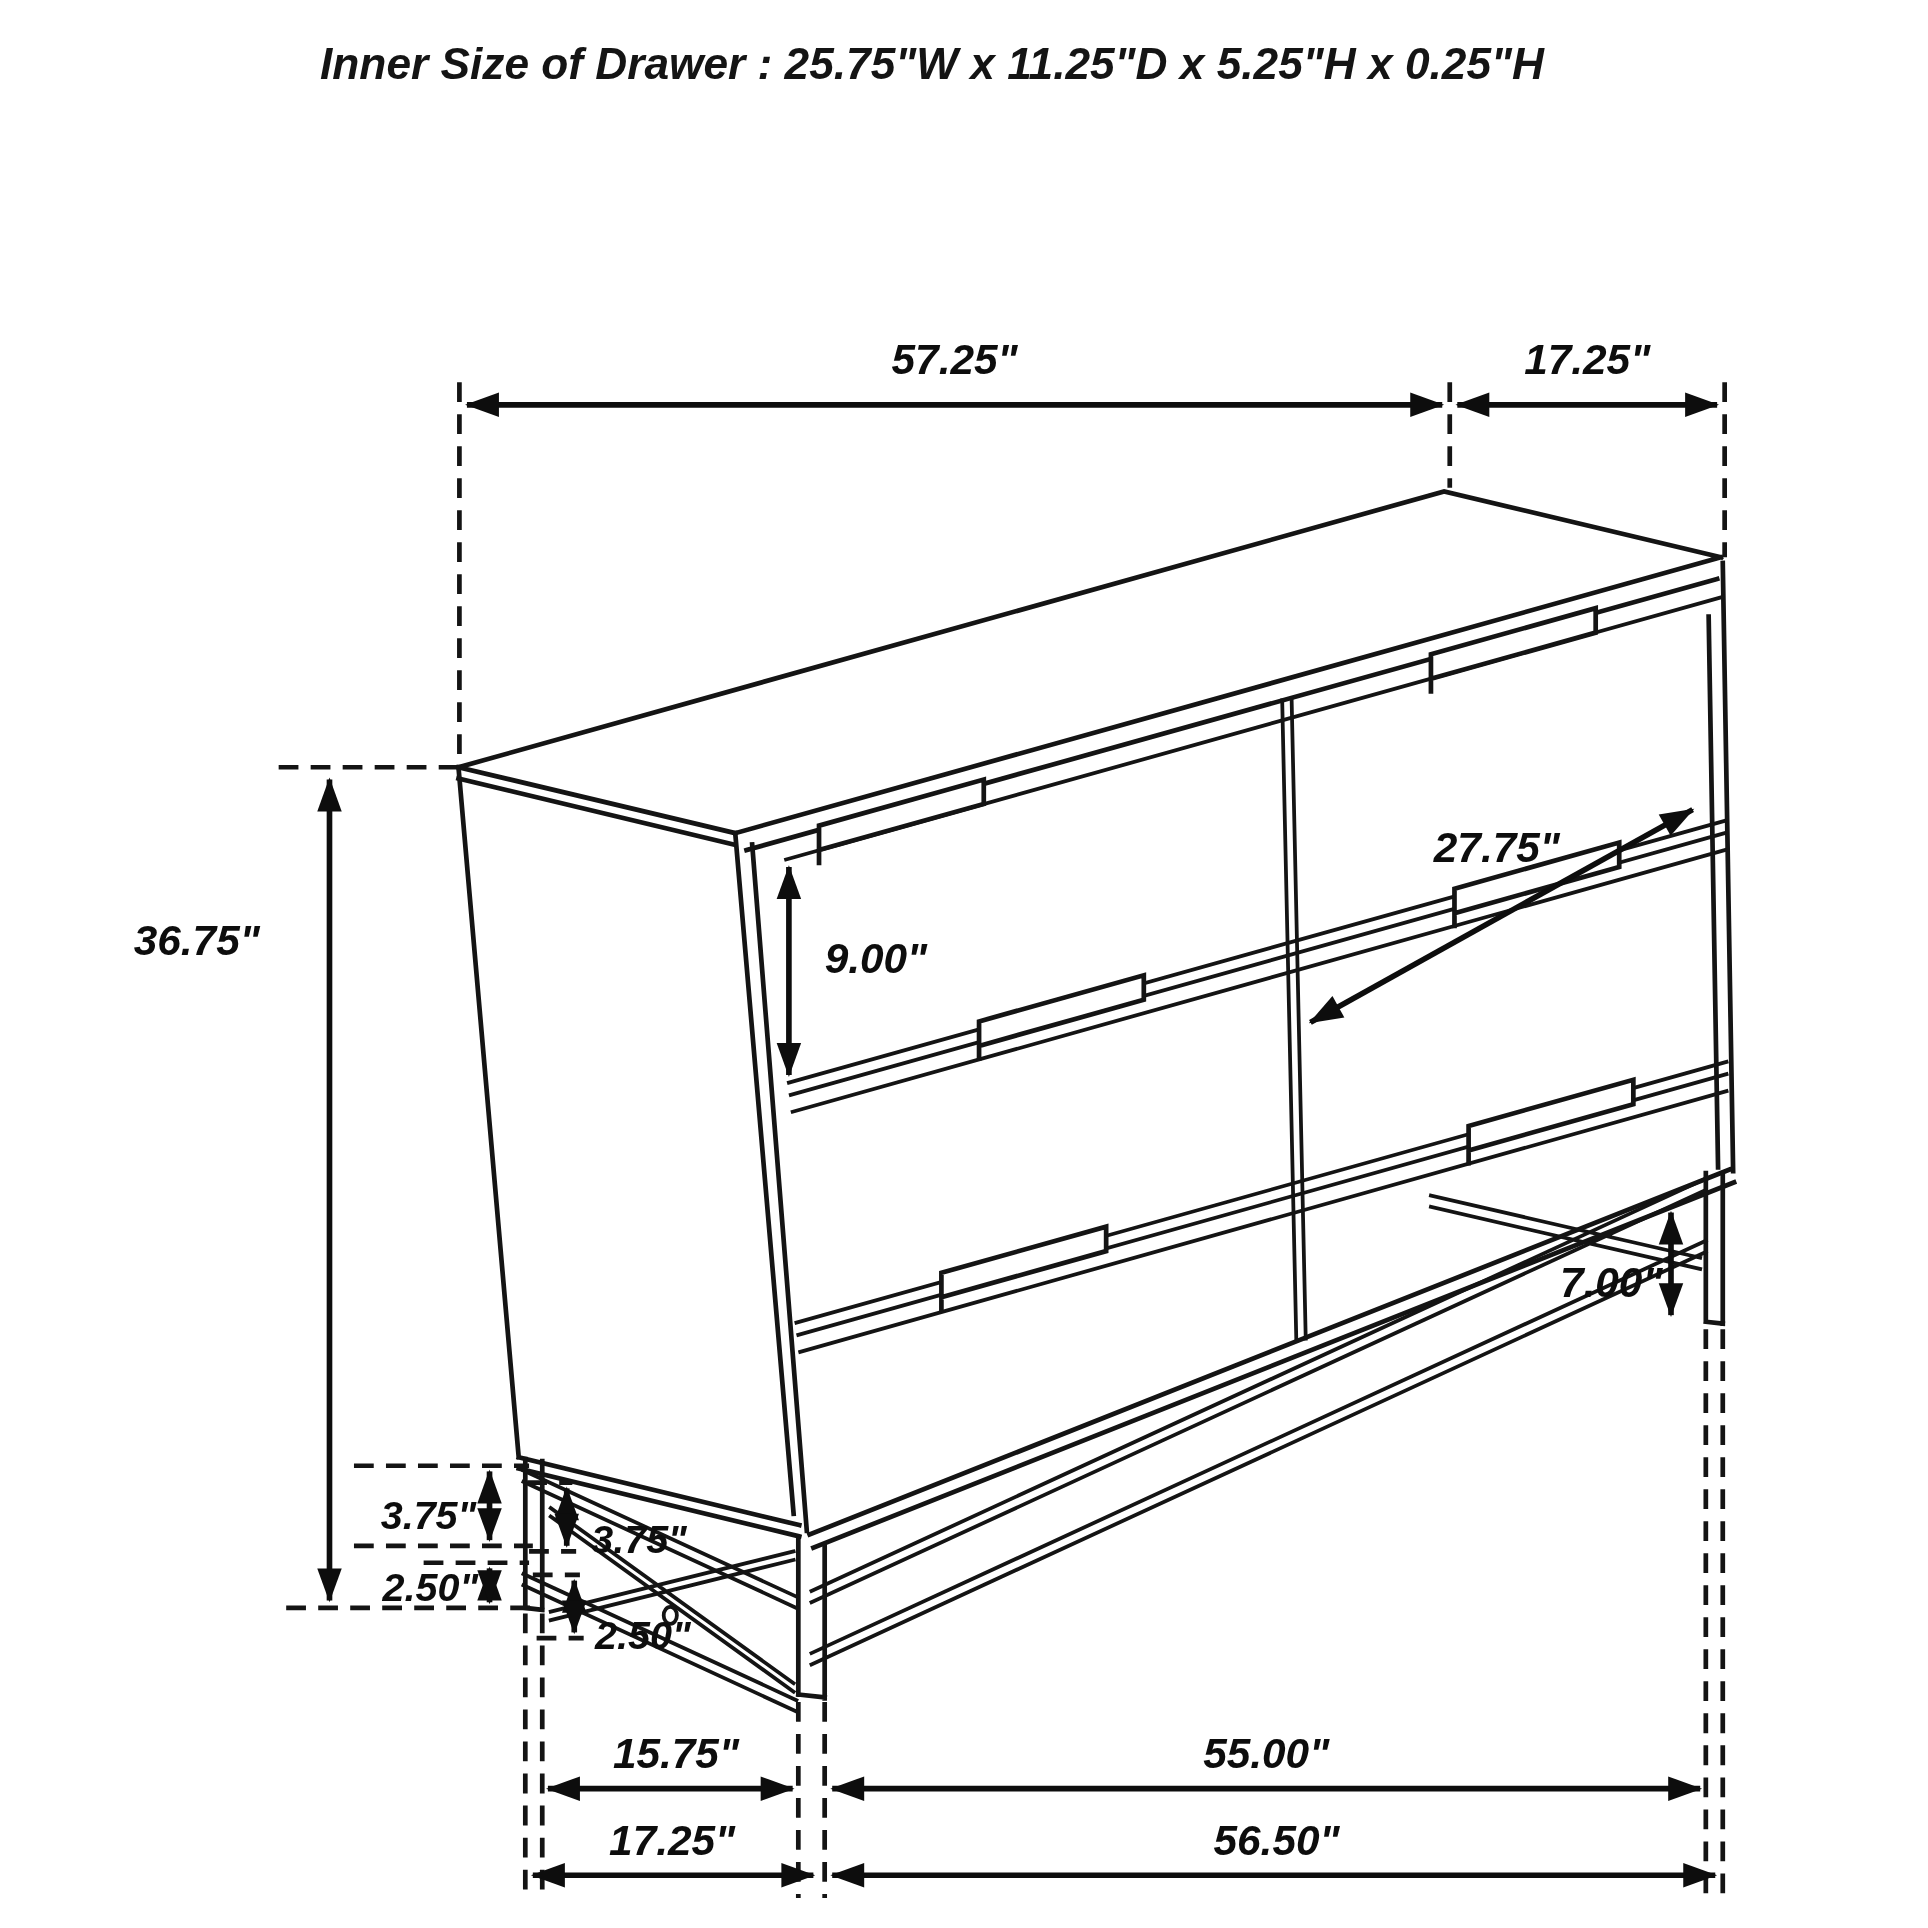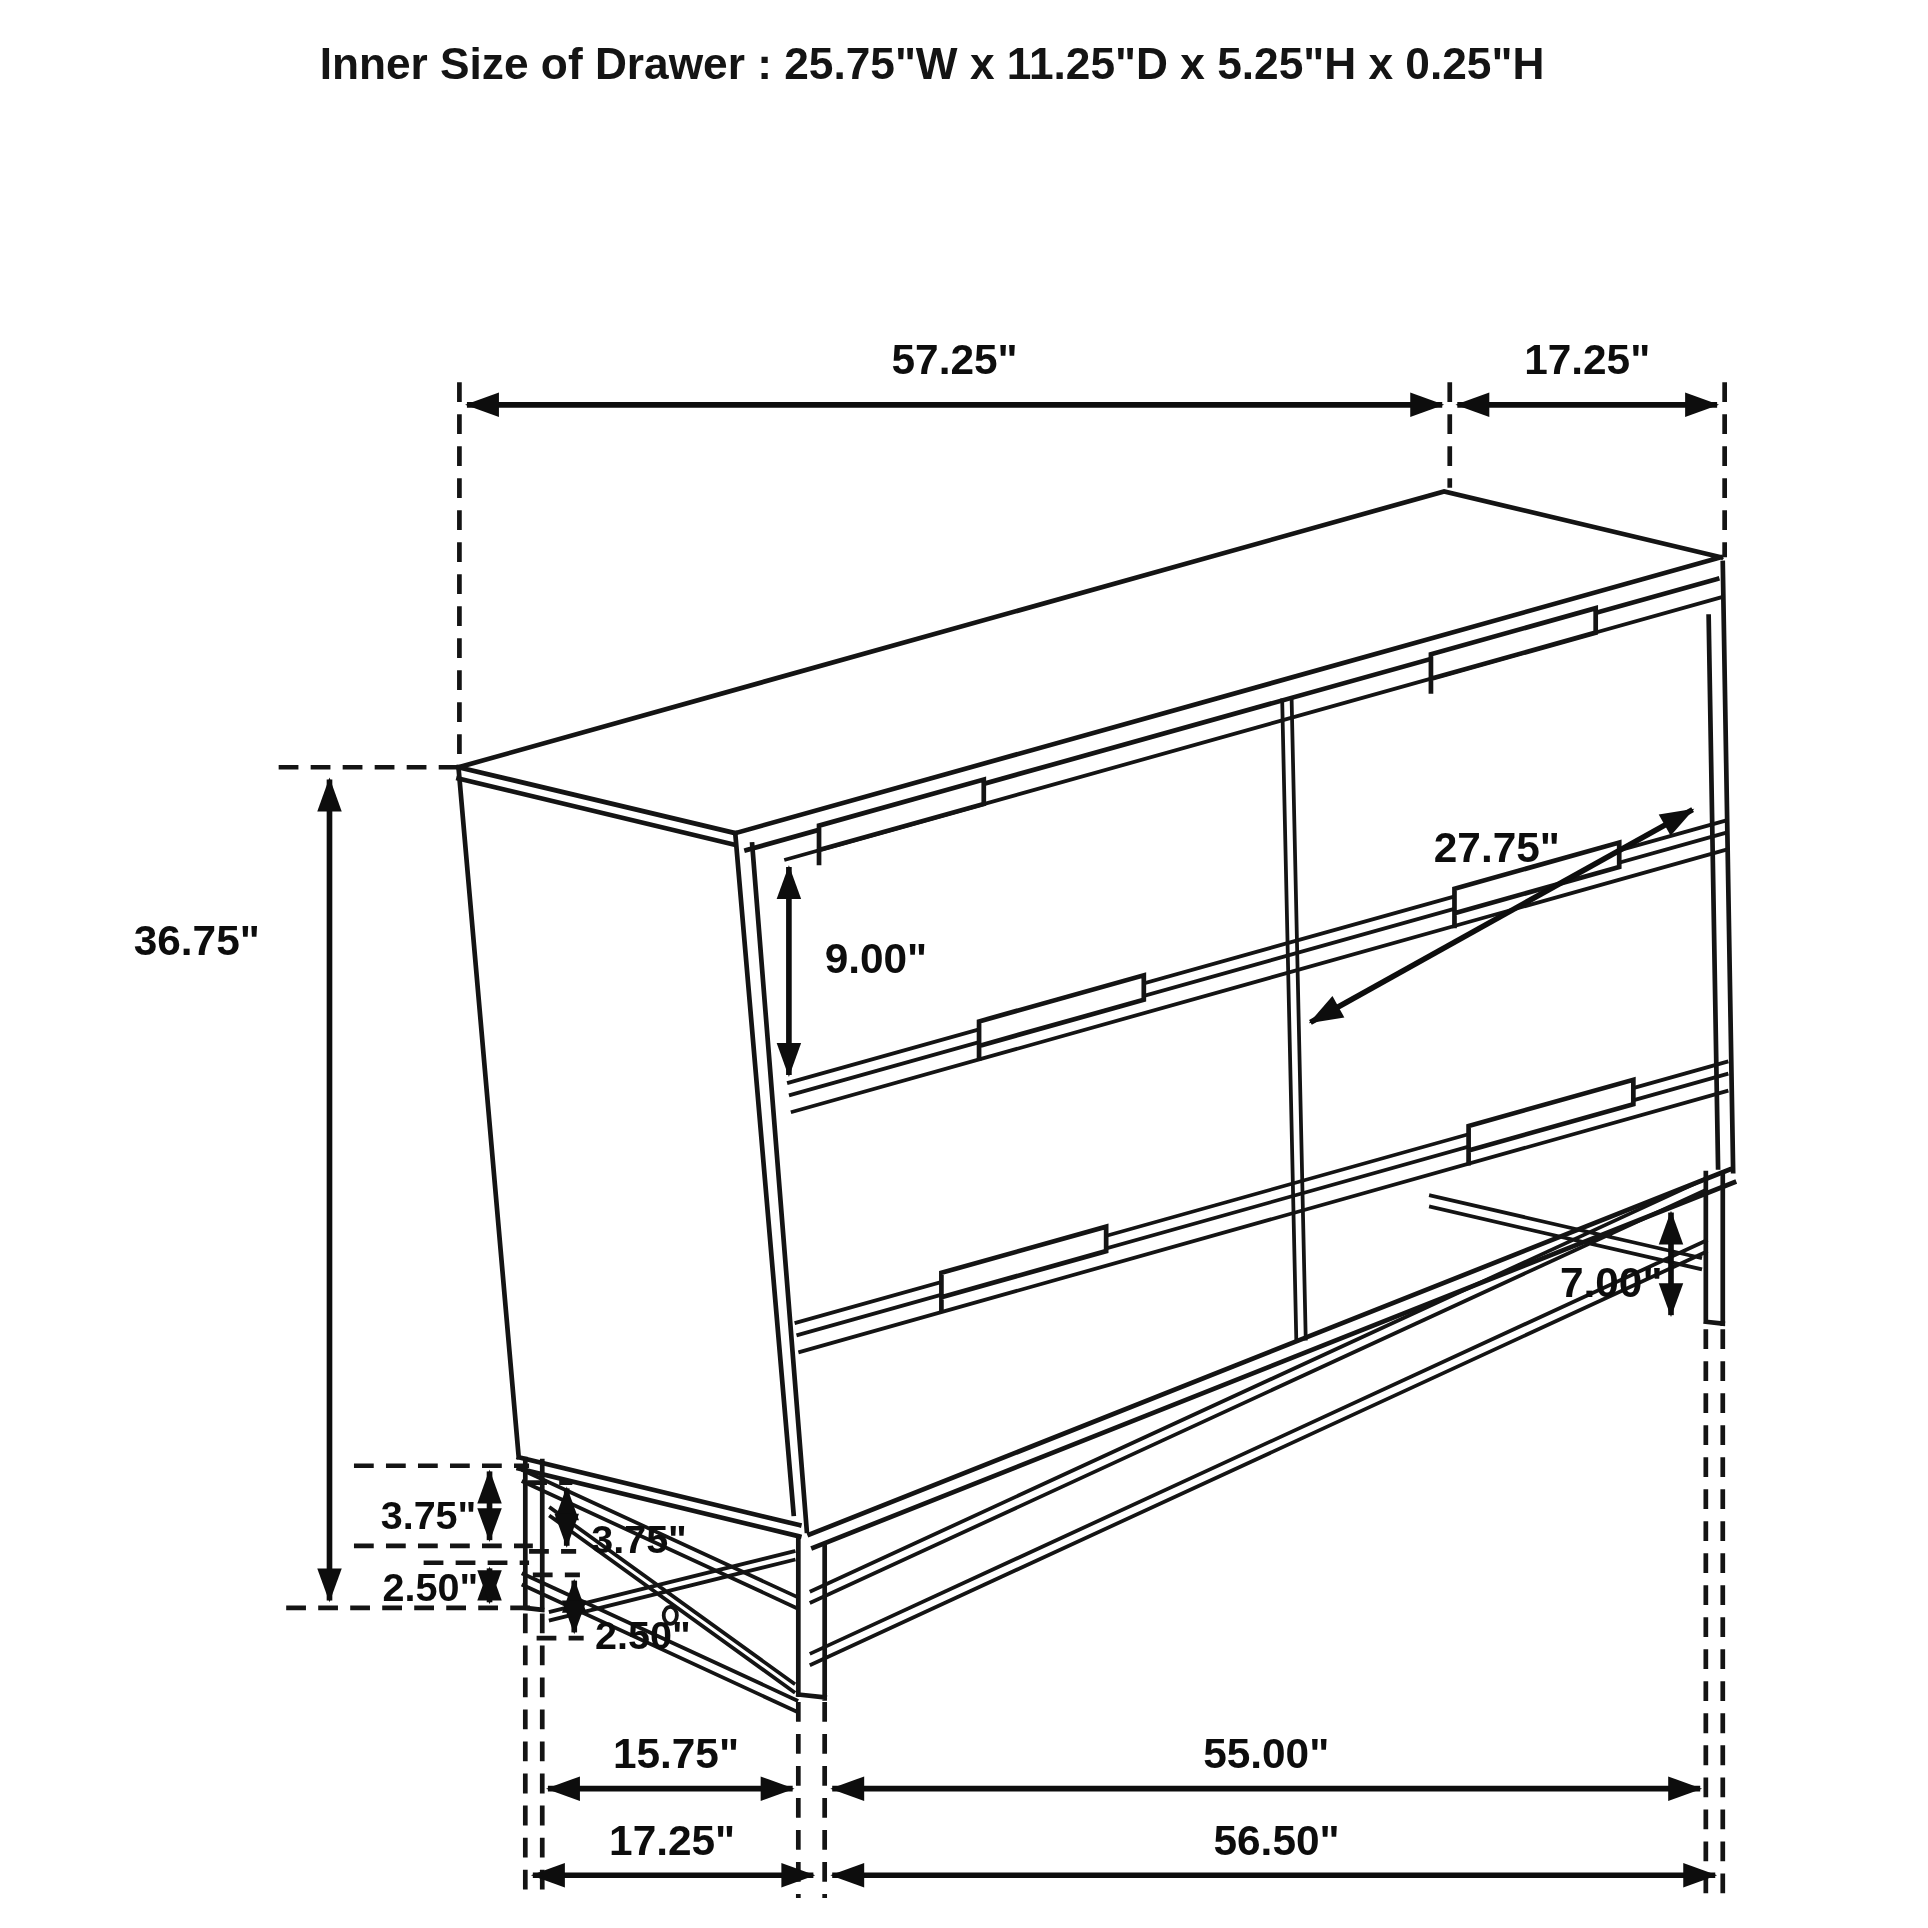--- a/index.html
+++ b/index.html
@@ -1,16 +1,16 @@
 <!DOCTYPE html>
 <html style="font-size:15px"><head>
 <meta charset="utf-8">
 <style>
   html, body { margin: 0; padding: 0; background: #ffffff; }
-  .stage { width: 1928px; height: 1928px; position: relative; background: #ffffff; }
+  .stage { width: 1928px; height: 1928px; position: relative; background: #ffffff; font-style: italic; }
   svg { display: block; }
   .draw   { stroke: #141414; stroke-width: 5; fill: none; stroke-linecap: square; }
   .thin   { stroke-width: 4; }
   .handle { stroke: #141414; stroke-width: 5; fill: #ffffff; }
   .dash   { stroke: #141414; stroke-width: 5; fill: none; stroke-dasharray: 21 13; }
   .dim    { stroke: #0d0d0d; stroke-width: 6; fill: none; }
   .lbl    { font-family: "Liberation Sans", "DejaVu Sans", sans-serif; font-weight: bold; fill: #0d0d0d; font-size: 45px; }
   .lbl-sm { font-size: 42px; }
   .title  { font-family: "Liberation Sans", "DejaVu Sans", sans-serif; font-weight: bold; fill: #141414; font-size: 47px; }
 </style>

